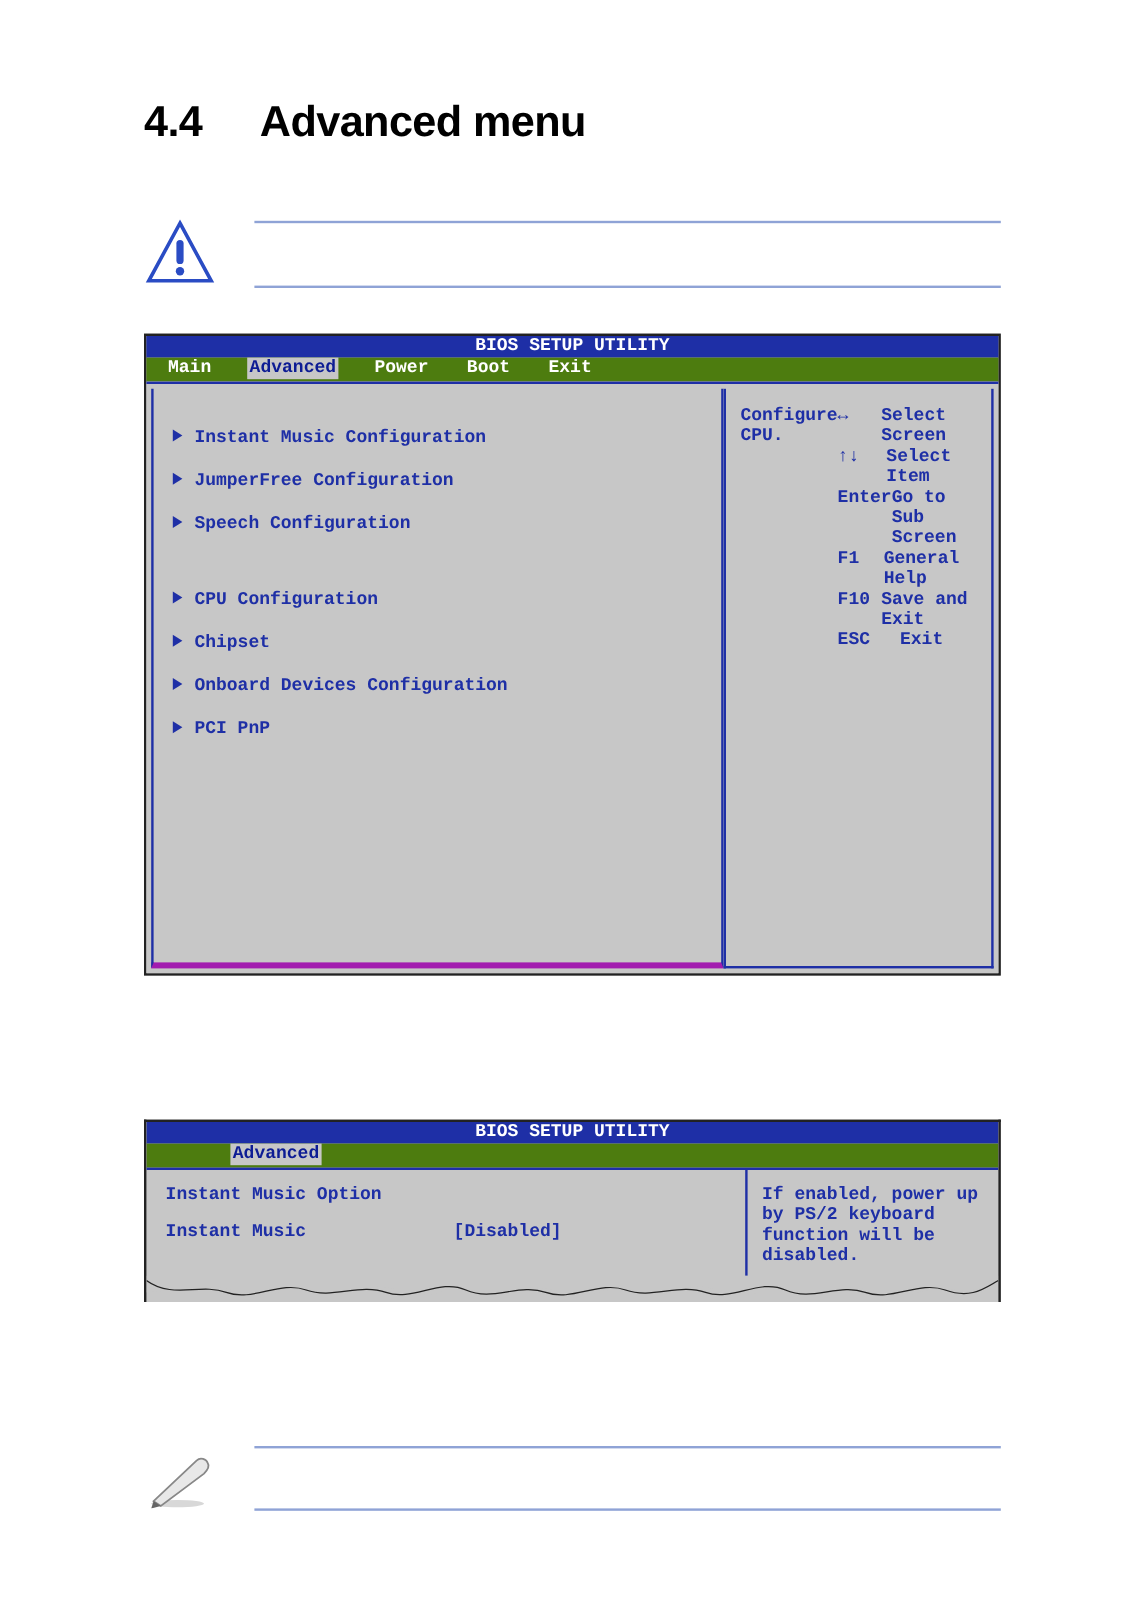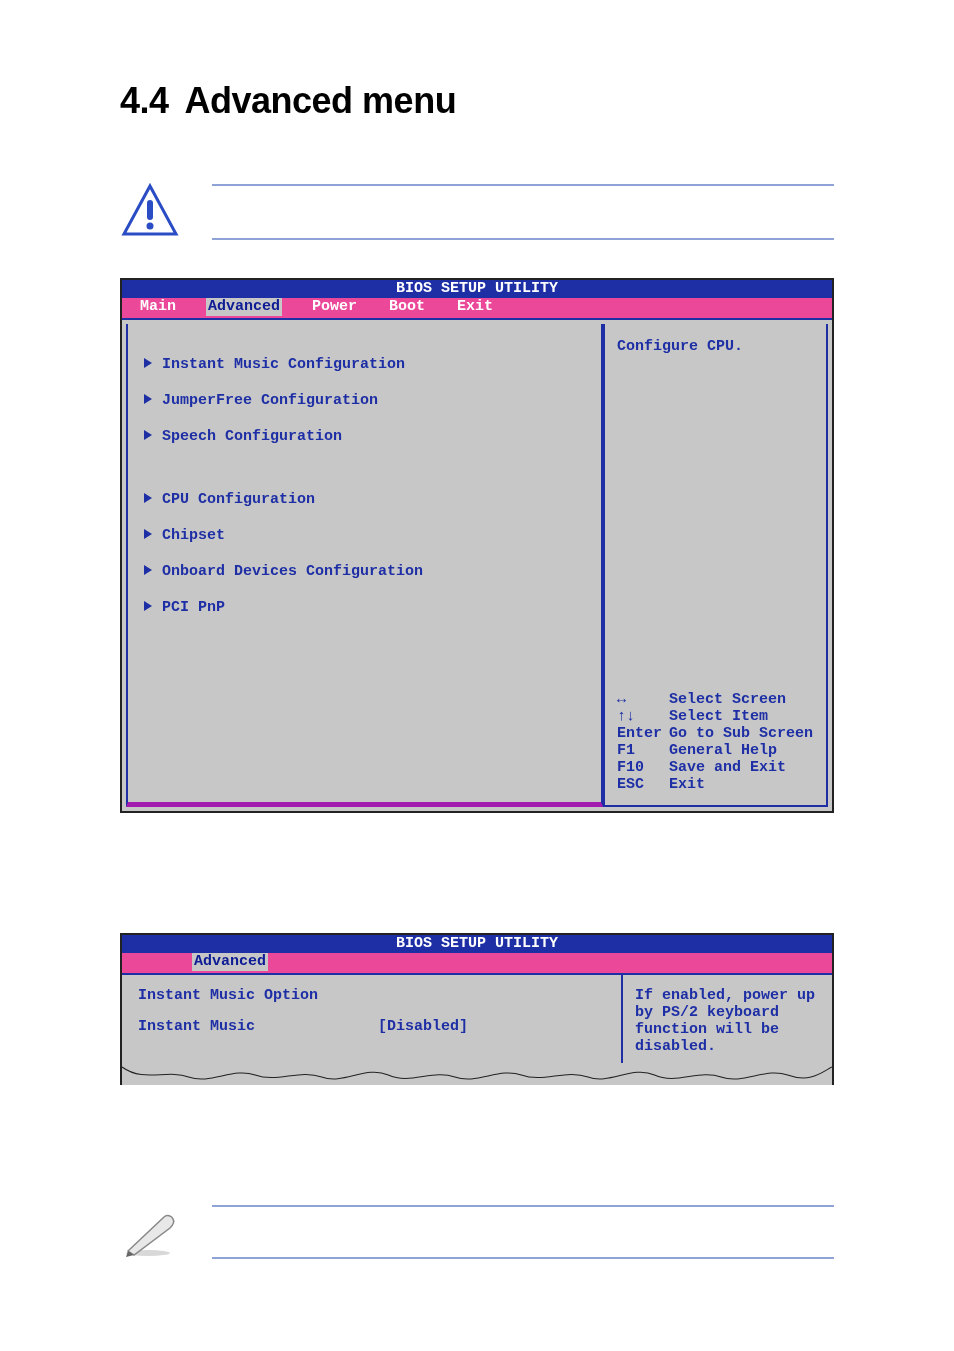--- a/index.html
+++ b/index.html
@@ -11,21 +11,21 @@
     color: #000;
     padding: 80px 120px 50px 120px;
   }
   .page-title {
     font-family: Arial, sans-serif;
     font-size: 36px;
     font-weight: 900;
     letter-spacing: -0.5px;
     margin-bottom: 60px;
   }
-  .page-title .num { margin-right: 16px; }
+  .page-title .num { margin-right: 48px; }
   .intro-block {
     display: flex;
     align-items: center;
     margin-bottom: 36px;
     gap: 32px;
   }
   .warn-icon {
     flex: 0 0 60px;
     height: 60px;
   }
@@ -51,21 +51,21 @@
   .bios-titlebar {
     background: #1e2fa6;
     color: #fff;
     text-align: center;
     font-size: 15px;
     font-weight: bold;
     padding: 0;
     line-height: 18px;
   }
   .bios-tabs {
-    background: #ec4899;
+    background: #4d7c0f;
     color: #fff;
     display: flex;
     gap: 28px;
     padding: 0 16px 2px 16px;
     font-weight: bold;
     line-height: 18px;
   }
   .bios-tab { display:inline-block; padding: 0 2px; }
   .bios-tab.active {
     background: #c7c7c7;
@@ -91,21 +91,20 @@
     flex: 0 0 225px;
     padding: 14px 10px 12px 12px;
     border-right: 2px solid #1e2fa6;
     border-left: 2px solid #1e2fa6;
     border-bottom: 2px solid #1e2fa6;
     margin: 4px 4px 4px 0;
     background: #c7c7c7;
     color: #1e2fa6;
     font-weight: bold;
     display: flex;
-    flex-direction: column;
   }
   .bios-help-top { flex: 1; }
   .bios-keys { font-weight: bold; }
   .bios-keys .krow { display:flex; }
   .bios-keys .k { width: 52px; }
   .bios-footer {
     background: #1e2fa6;
     color: #fff;
     text-align: center;
     font-size: 13px;

